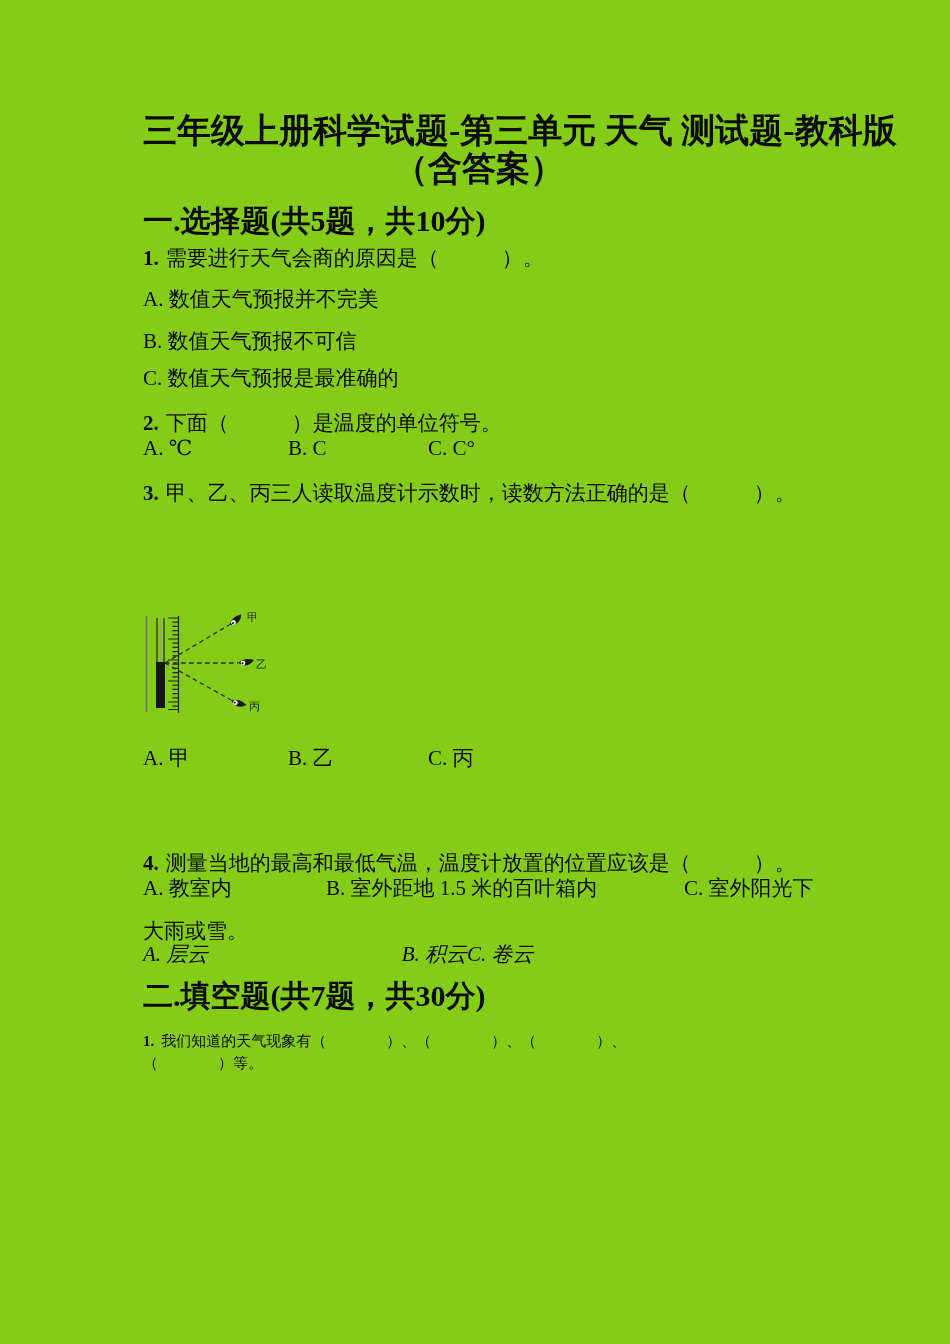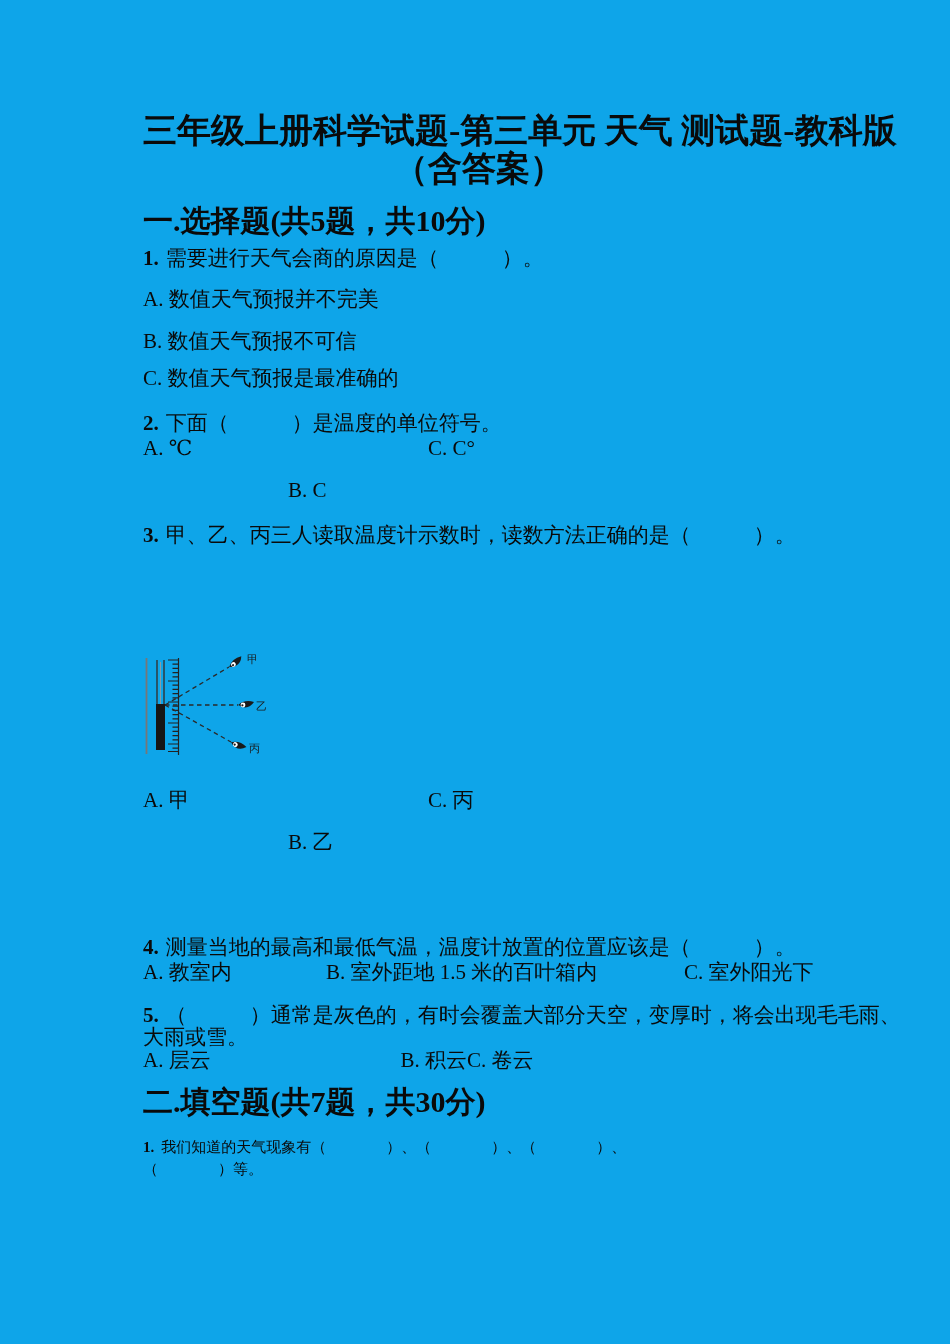--- a/index.html
+++ b/index.html
@@ -1,19 +1,19 @@
 <!DOCTYPE html>
 <html lang="zh"><head>
 <meta charset="utf-8">
 <style>
   html,body{margin:0;padding:0;background:#ffffff;}
   .page{
     position:relative;
     width:950px;height:1344px;
-    background:#0ea5e9;
+    background:#84cc16;
     overflow:hidden;
     color:#0a0a0a;
     font-family:"Liberation Serif","DejaVu Serif",serif;
   }
   .content{margin-left:143px;width:672px;}
   .doc-title{
     margin-top:112px;
     font-size:34px;line-height:38px;font-weight:bold;
     text-align:center;white-space:nowrap;
   }
@@ -31,26 +31,26 @@
   .optC1{margin-top:12px;}
   .q2{margin-top:20px;}
   .row-q2{margin-top:19px;}
   .q3{margin-top:20px;}
   .figure{margin-top:90px;width:150px;height:150px;display:block;}
   .row-q3{margin-top:20px;}
   .q4{margin-top:80px;}
   .row-q4{margin-top:11px;}
   .q5{margin-top:19px;}
   .q5 .wline{font-size:21px;line-height:22px;white-space:nowrap;}
-  .row-q5{margin-top:17px;}
+  .row-q5{margin-top:17px;font-style:italic;}
   .f1{margin-top:21px;}
   .f1 .wline{font-size:15px;line-height:22px;white-space:nowrap;}
   .opt-row{display:flex;font-size:21px;line-height:25px;white-space:nowrap;margin:0;}
   .row-q2 .c1,.row-q3 .c1{width:145px;}
-  .row-q2 .c2,.row-q3 .c2{width:140px;margin-top:42px;}
+  .row-q2 .c2,.row-q3 .c2{width:140px;}
   .row-q4 .c1{width:183px;}
   .row-q4 .c2{width:358px;}
   .row-q5 .c1{width:162px;}
   .row-q5 .c2{width:162px;text-align:right;}
   .cell{display:block;}
 </style>
 </head>
 <body>
 
 <div class="page">
@@ -128,21 +128,20 @@
     </div>
 
     <p class="para q4"><span class="qnum">4.</span><span>测量当地的最高和最低气温，温度计放置的位置应该是（　　　）。</span></p>
     <div class="opt-row row-q4">
       <span class="cell c1">A. 教室内</span>
       <span class="cell c2">B. 室外距地 1.5 米的百叶箱内</span>
       <span class="cell c3">C. 室外阳光下</span>
     </div>
 
     <div class="q5">
-      <div class="wline"><span class="qnum">5.</span><span>（　　　）通常是灰色的，有时会覆盖大部分天空，变厚时，将会出现毛毛雨、</span></div>
       <div class="wline">大雨或雪。</div>
     </div>
     <div class="opt-row row-q5">
       <span class="cell c1">A. 层云</span>
       <span class="cell c2">B. 积云</span>
       <span class="cell c3">C. 卷云</span>
     </div>
 
     <h2 class="sec-heading h-second">二.填空题(共7题，共30分)</h2>
 

